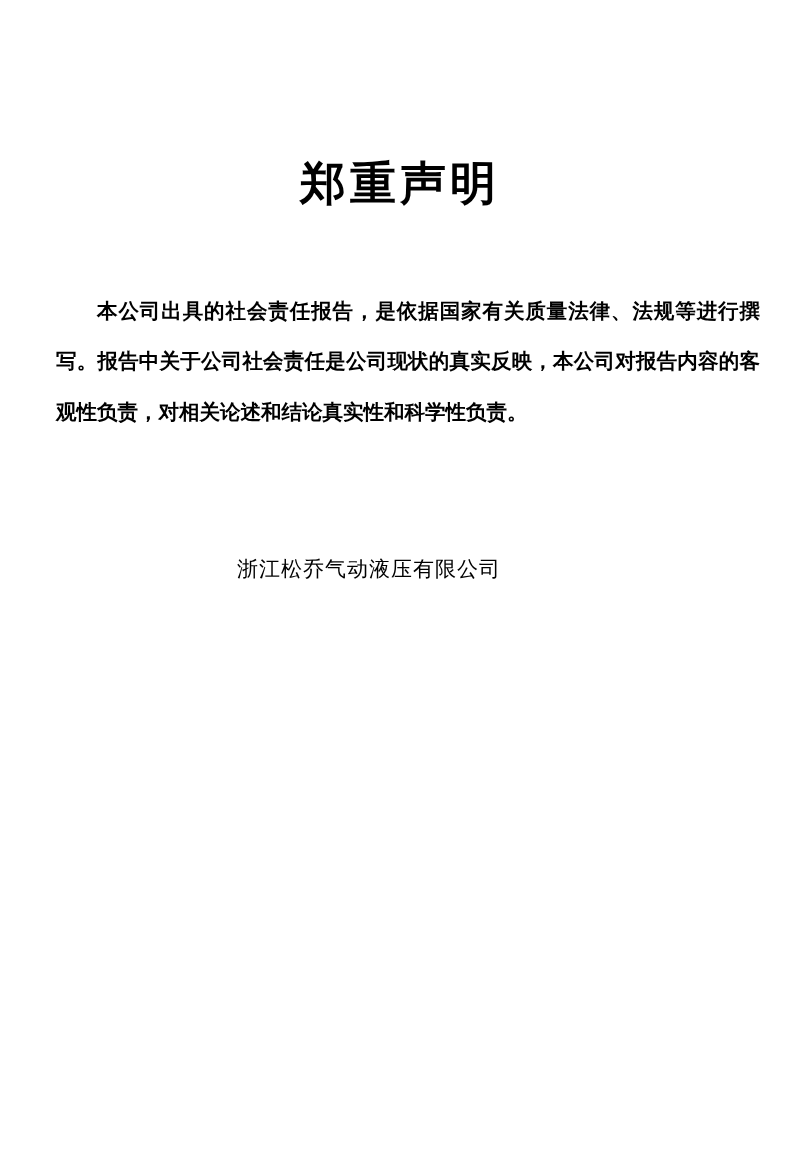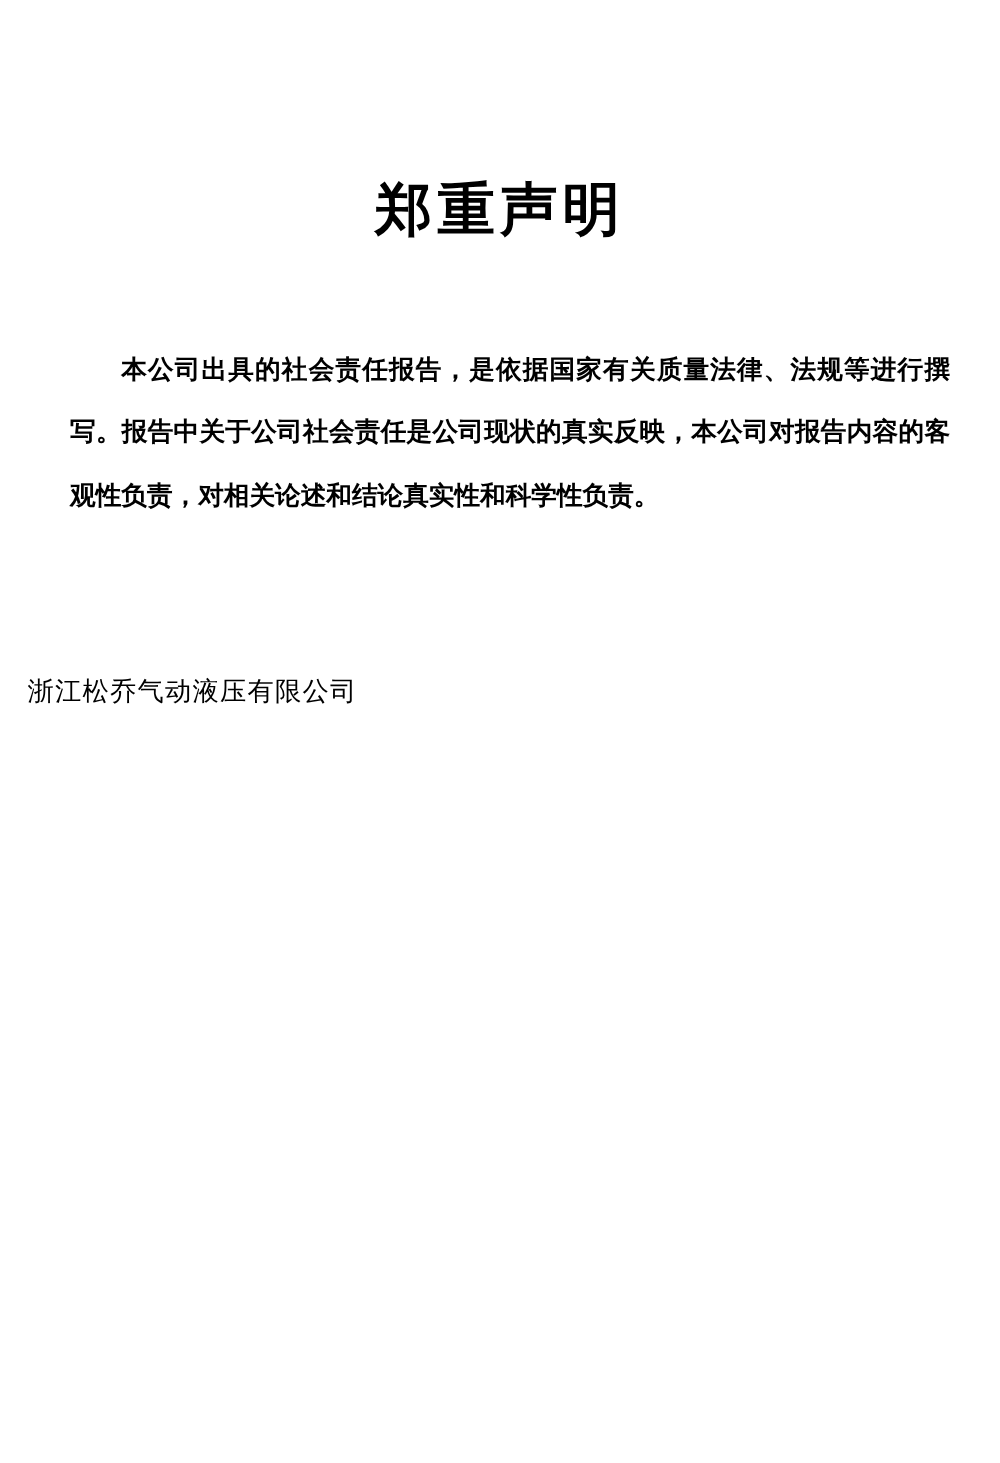--- a/index.html
+++ b/index.html
@@ -12,21 +12,21 @@
     height: 1170px;
     font-family: "Liberation Serif", "DejaVu Serif", serif;
     color: #000000;
     position: relative;
     overflow: hidden;
   }
   .page {
     width: 800px;
     height: 1170px;
     box-sizing: border-box;
-    padding: 0 22px;
+    padding: 16px 22px;
     position: relative;
   }
   .doc-title {
     margin: 0;
     padding-top: 140px;
     text-align: center;
     font-family: "DejaVu Sans", "Liberation Sans", sans-serif;
     font-size: 46px;
     font-weight: 700;
     letter-spacing: 4px;
@@ -44,21 +44,21 @@
     font-weight: 700;
     line-height: 2.45;
     text-align: justify;
     text-justify: inter-ideograph;
     text-indent: 2em;
     color: #000000;
   }
   .signature-block {
     margin-top: 118px;
     padding-right: 62px;
-    text-align: left;
+    text-align: center;
   }
   .signature {
     font-family: "DejaVu Sans", "Liberation Sans", sans-serif;
     font-size: 21px;
     font-weight: 400;
     letter-spacing: 1px;
     color: #000000;
     display: inline-block;
   }
 </style>

